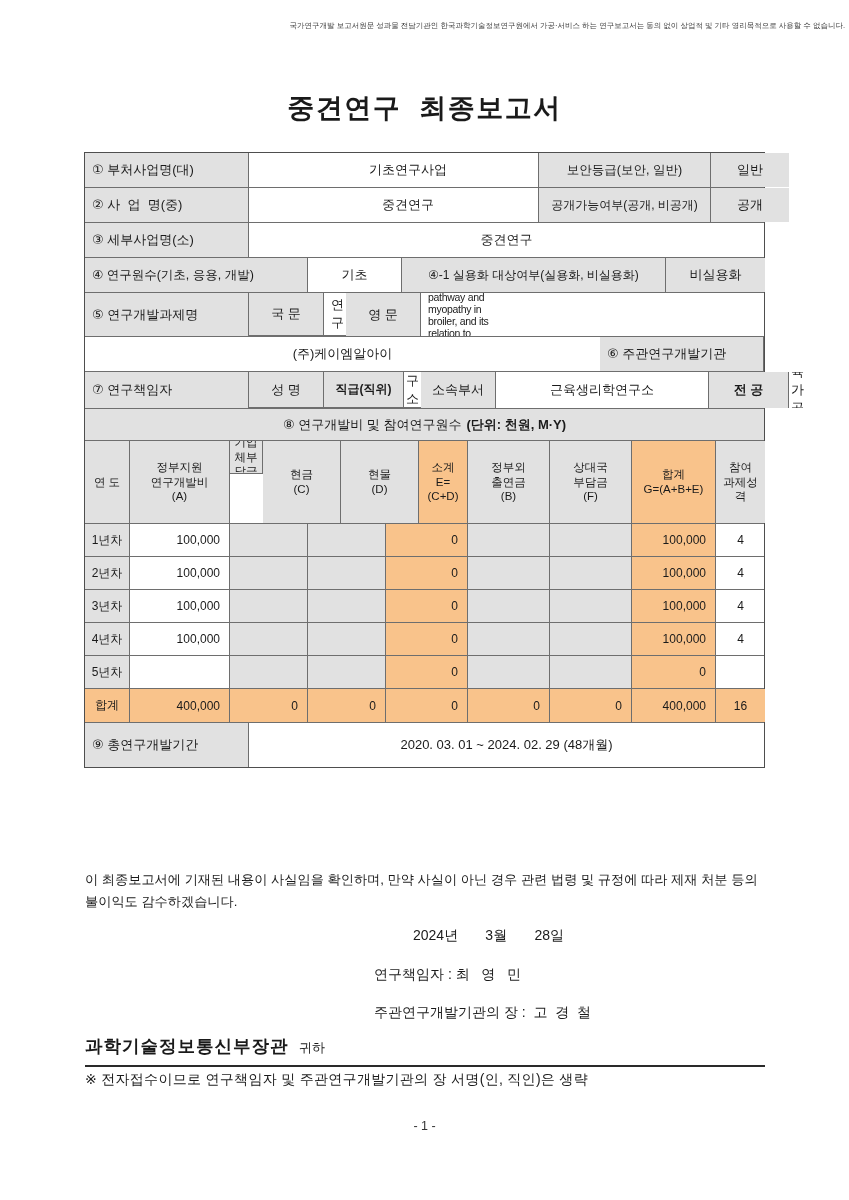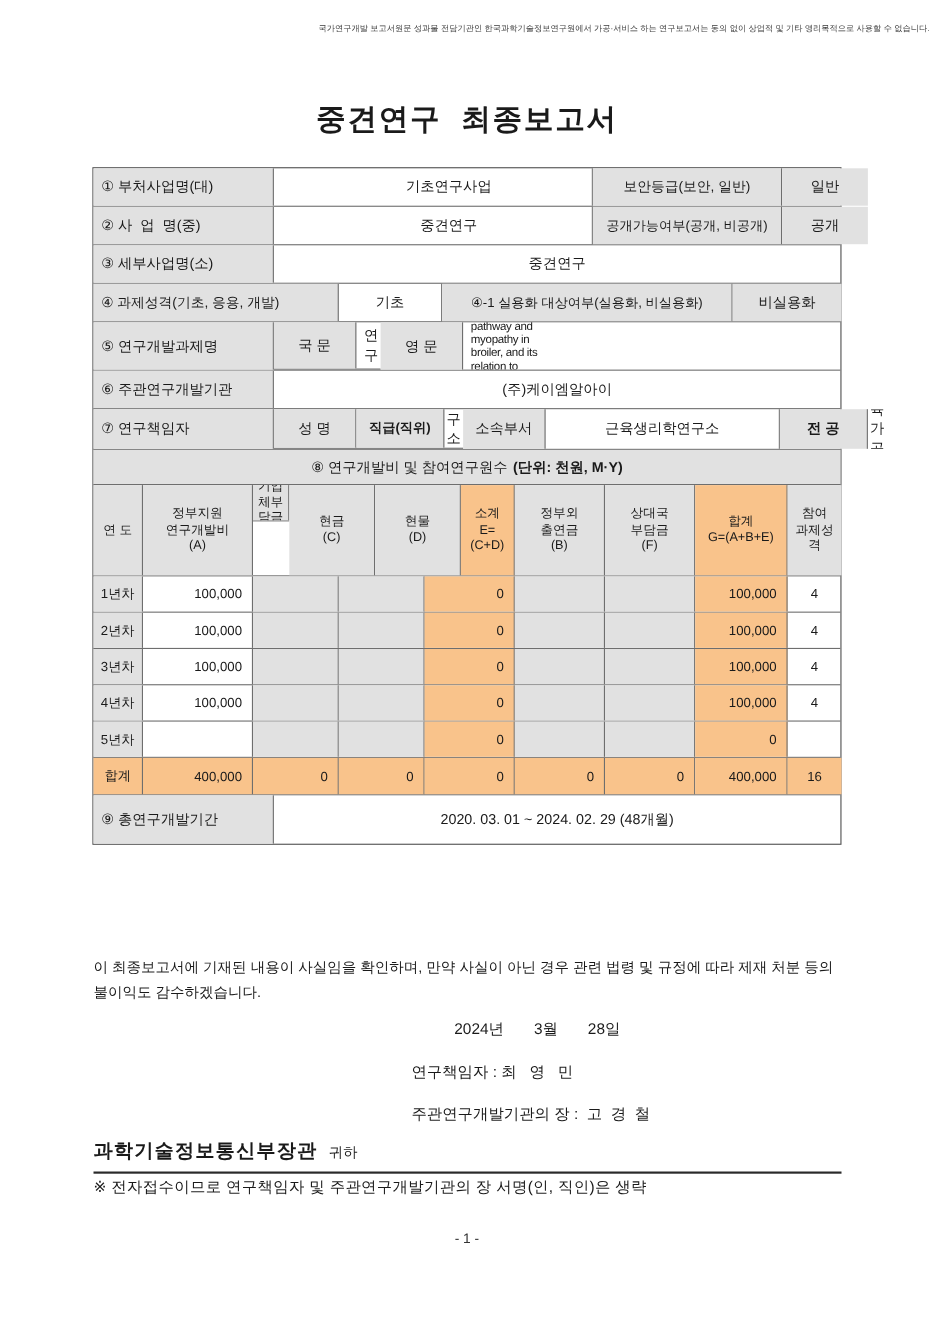--- a/index.html
+++ b/index.html
@@ -90,43 +90,43 @@
       <div class="cell lab w172 fs12">공개가능여부(공개, 비공개)</div>
       <div class="cell lab w78 last">공개</div>
     </div>
 
     <div class="row h35">
       <div class="cell lab w140 left">③ 세부사업명(소)</div>
       <div class="cell flex1 last">중견연구</div>
     </div>
 
     <div class="row h35">
-      <div class="cell lab w223 left fs125">④ 과제성격(기초, 응용, 개발)</div>
+      <div class="cell lab w223 left fs125">④ 연구원수(기초, 응용, 개발)</div>
       <div class="cell w94">기초</div>
       <div class="cell lab w264 fs12">④-1 실용화 대상여부(실용화, 비실용화)</div>
       <div class="cell lab w99 last">비실용화</div>
     </div>
 
     <div class="row">
       <div class="cell lab w140 left">⑤ 연구개발과제명</div>
       <div class="stack">
         <div class="subrow h43">
           <div class="cell lab w75">국 문</div>
           <div class="cell flex1 left last">사후 근세포 사멸기작 및 근질병 연구를 통한 계육 품질 특성 변이 규명</div>
         </div>
         <div class="subrow h43 lastsub">
           <div class="cell lab w75">영 문</div>
           <div class="cell flex1 left last eng">Muscle apoptosis pathway and myopathy in broiler, and its relation to quality characteristics</div>
         </div>
       </div>
     </div>
 
     <div class="row h35">
+      <div class="cell flex1 last">(주)케이엠알아이</div>
       <div class="cell lab w140 left">⑥ 주관연구개발기관</div>
-      <div class="cell flex1 last">(주)케이엠알아이</div>
     </div>
 
     <div class="row">
       <div class="cell lab w140 left">⑦ 연구책임자</div>
       <div class="stack">
         <div class="subrow h36">
           <div class="cell lab w75">성 명</div>
           <div class="cell lab w80 fs12">직급(직위)</div>
           <div class="cell flex1 last">연구소장</div>
         </div>

